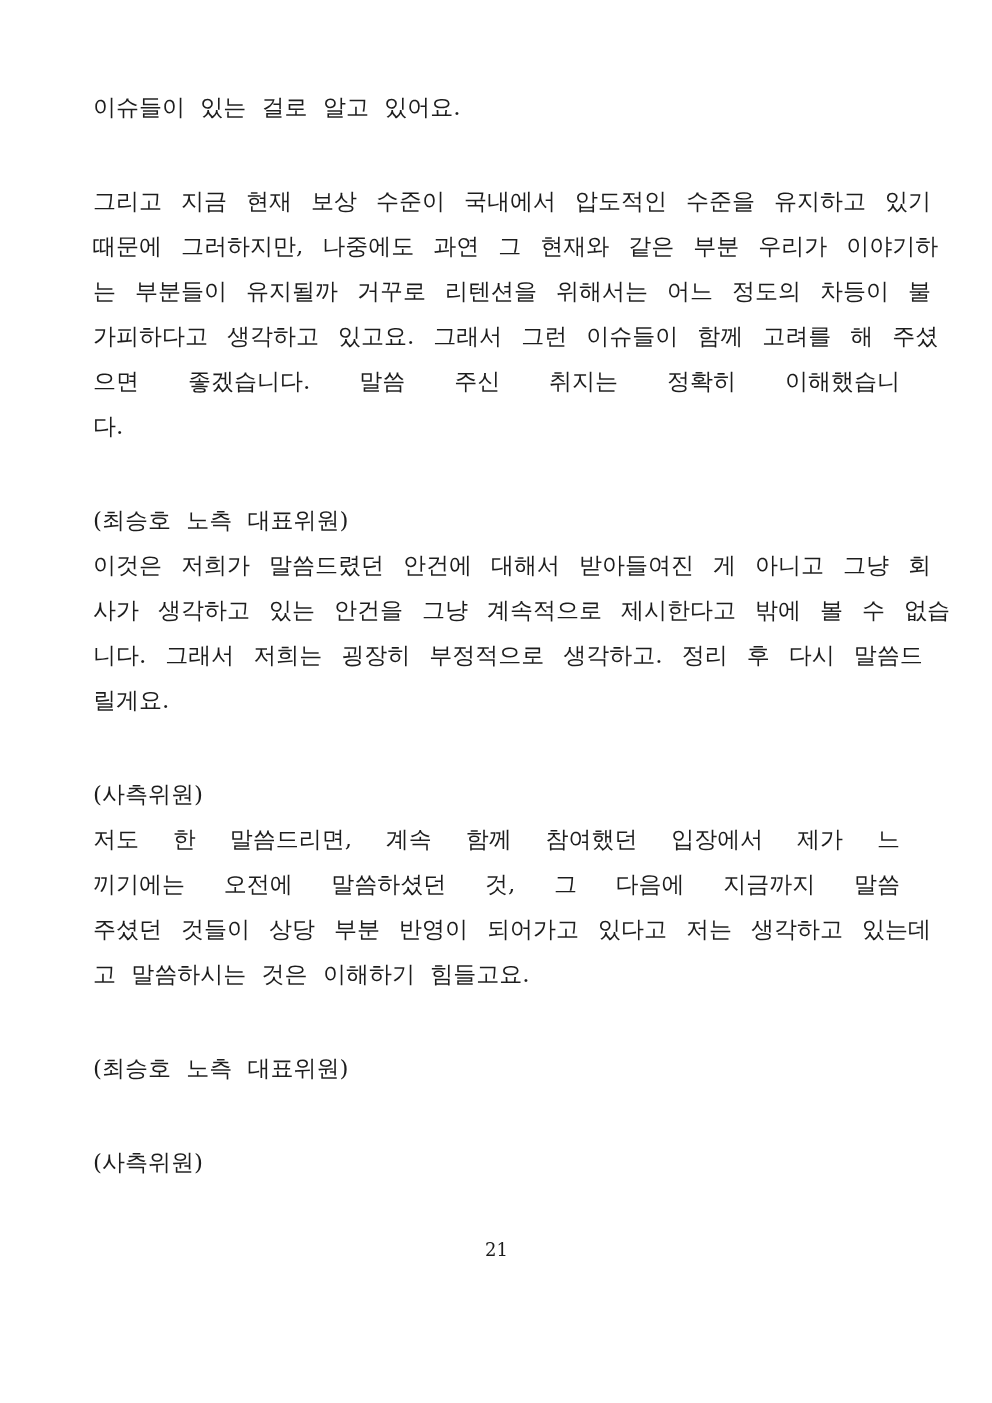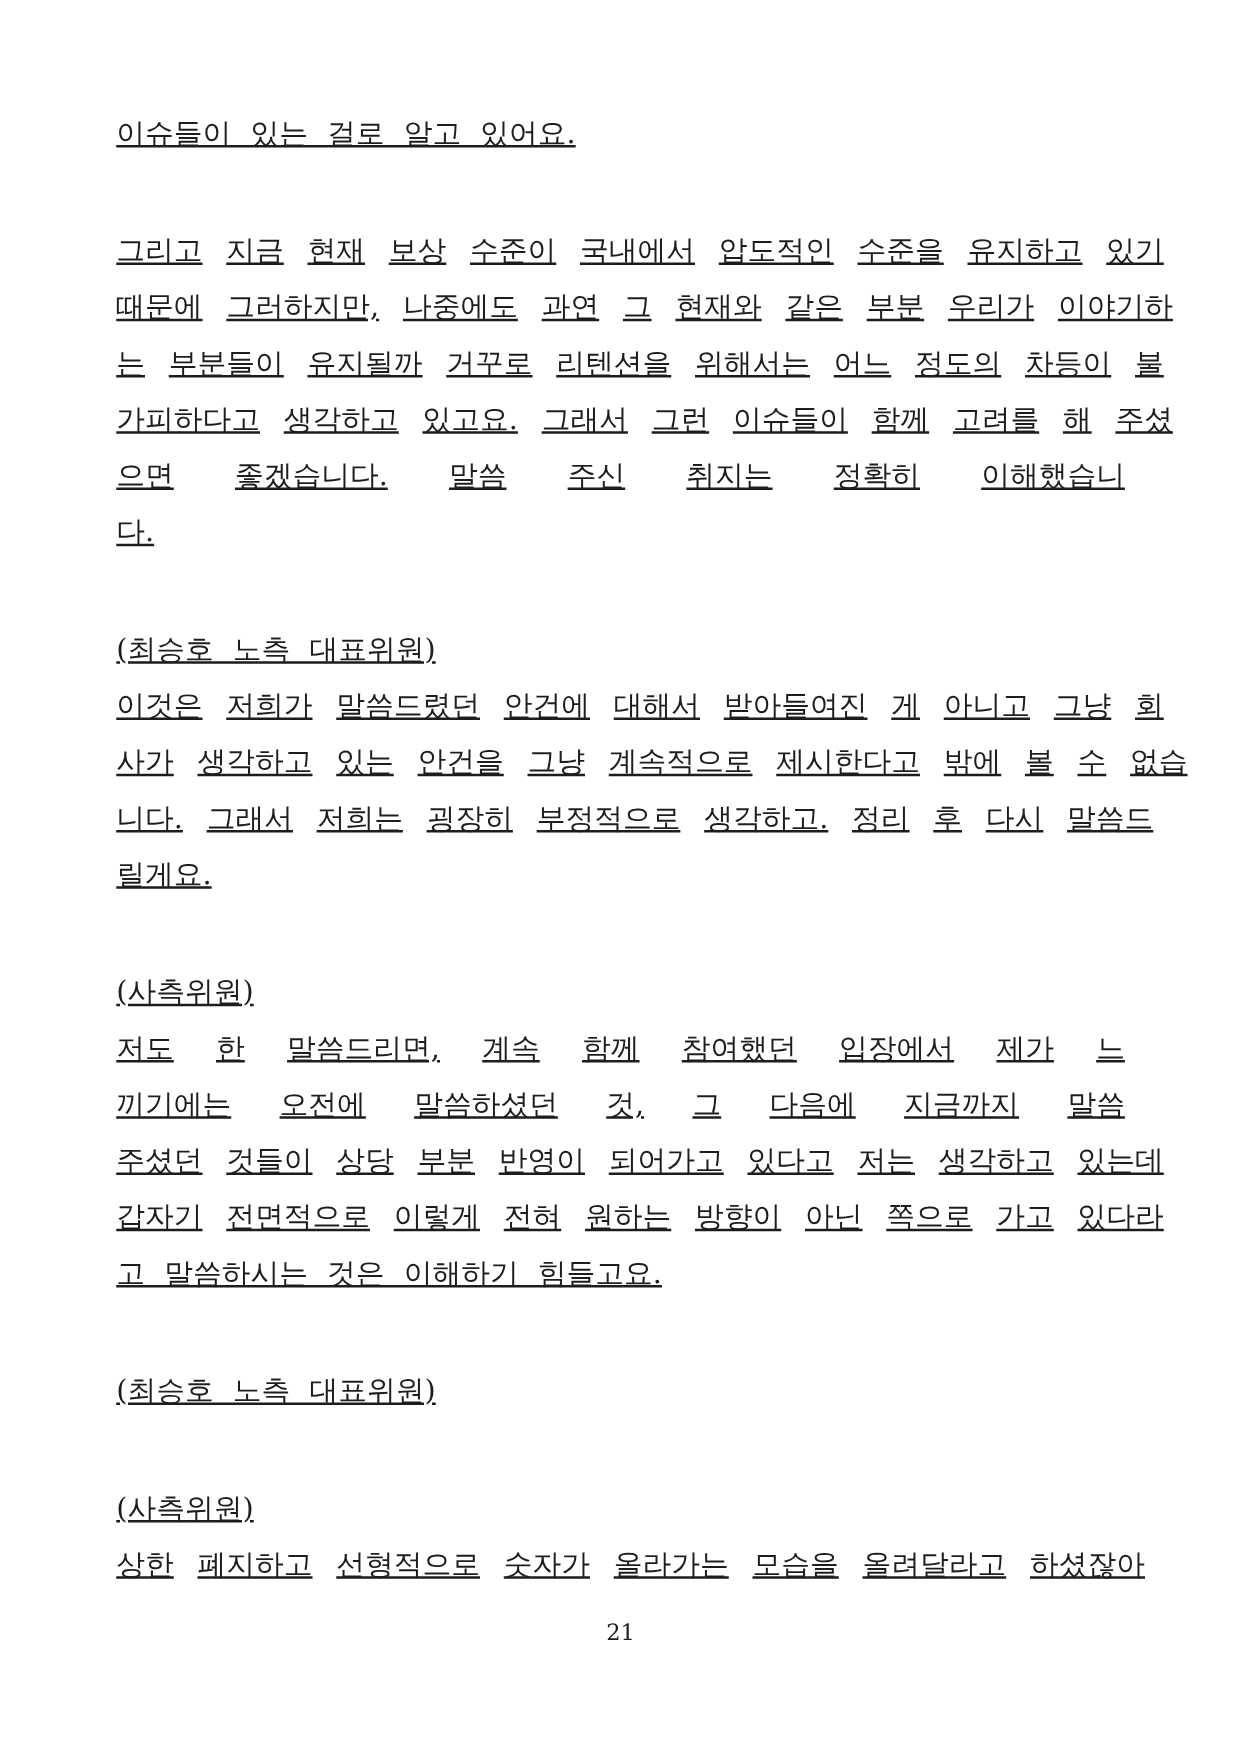--- a/index.html
+++ b/index.html
@@ -9,40 +9,40 @@
     position: relative;
     font-family: "DejaVu Serif", "Liberation Serif", serif;
     color: #1d1d1d;
     overflow: hidden;
   }
   .content {
     position: absolute;
     left: 93px; top: 85px;
     width: 807px;
   }
-  .block { margin-bottom: 49px; text-decoration: underline; }
+  .block { margin-bottom: 49px; }
   .block:last-child { margin-bottom: 0; }
   .line {
     height: 45px;
     line-height: 45px;
     font-size: 23px;
     white-space: nowrap;
     word-spacing: 8px;
   }
   
   .line.j {
     display: flex;
     justify-content: space-between;
     word-spacing: 0;
     gap: 19px;
   }
   .line.j span { white-space: nowrap; flex: 0 0 auto; }
   .footer {
     position: absolute;
-    left: 93px; top: 1293px;
+    left: 93px; top: 1236px;
     width: 807px;
     text-align: center;
   }
   .page-num {
     font-size: 18px;
     line-height: 28px;
     color: #1d1d1d;
   }
 </style>
 </head>
@@ -187,51 +187,29 @@
           <span>것들이</span>
           <span>상당</span>
           <span>부분</span>
           <span>반영이</span>
           <span>되어가고</span>
           <span>있다고</span>
           <span>저는</span>
           <span>생각하고</span>
           <span>있는데</span>
         </div>
-      <div class="line j">
-          <span>갑자기</span>
-          <span>전면적으로</span>
-          <span>이렇게</span>
-          <span>전혀</span>
-          <span>원하는</span>
-          <span>방향이</span>
-          <span>아닌</span>
-          <span>쪽으로</span>
-          <span>가고</span>
-          <span>있다라</span>
-        </div>
       <div class="line">고 말씀하시는 것은 이해하기 힘들고요.</div>
     </section>
 
     <section class="block">
       <div class="line">(최승호 노측 대표위원)</div>
     </section>
 
     <section class="block">
       <div class="line">(사측위원)</div>
-      <div class="line j">
-          <span>상한</span>
-          <span>폐지하고</span>
-          <span>선형적으로</span>
-          <span>숫자가</span>
-          <span>올라가는</span>
-          <span>모습을</span>
-          <span>올려달라고</span>
-          <span>하셨잖아</span>
-        </div>
     </section>
 
   </main>
 
   <footer class="footer">
     <span class="page-num">21</span>
   </footer>
 
 </div>
 

